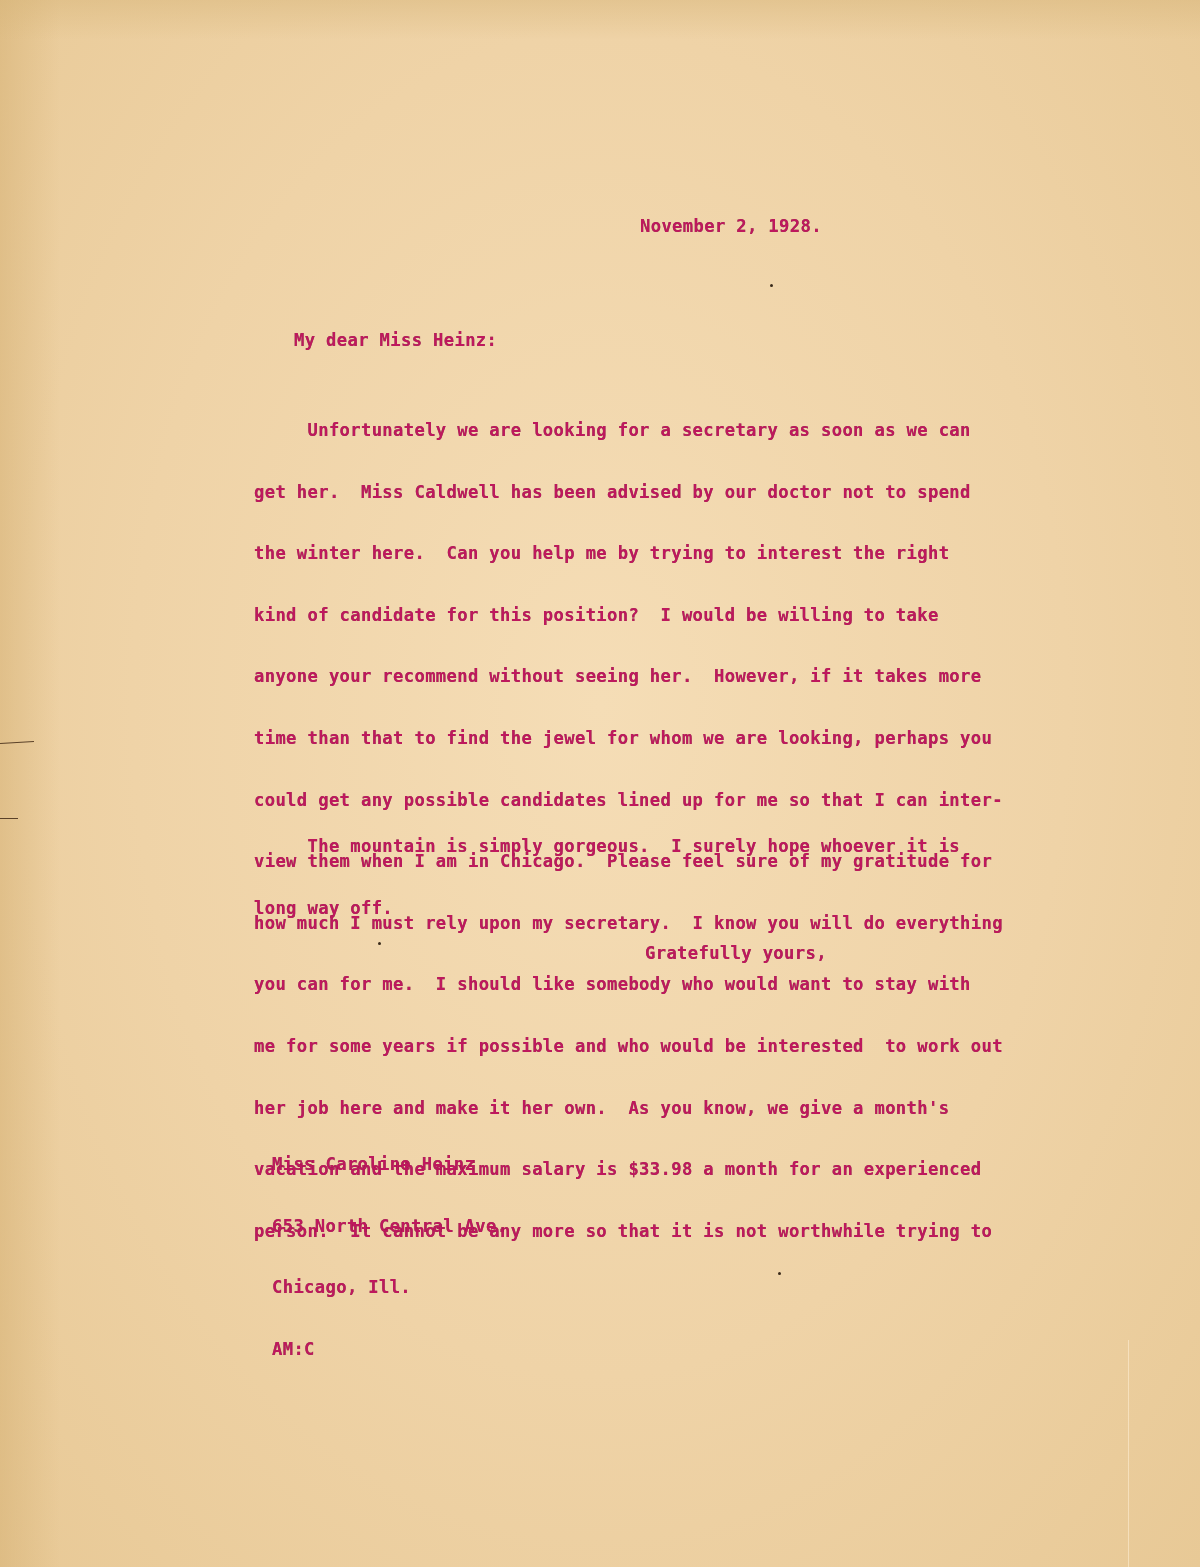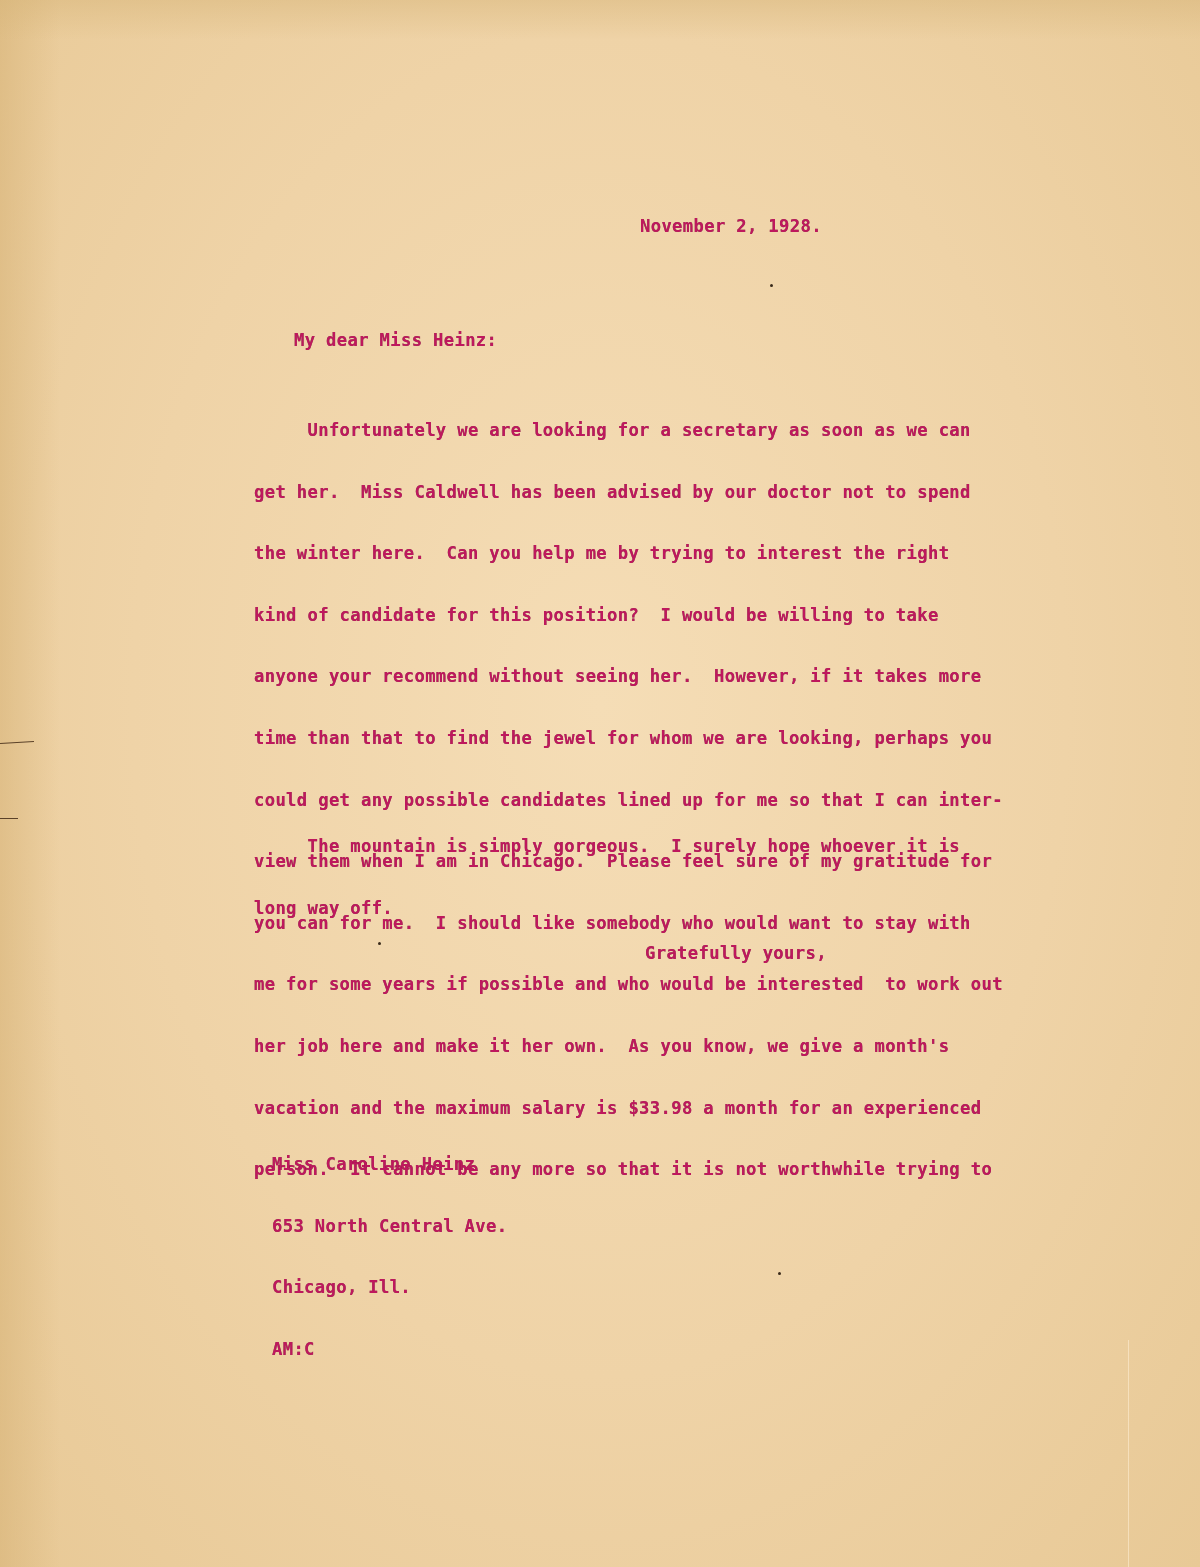--- a/index.html
+++ b/index.html
@@ -84,20 +84,21 @@
 
 <div class="tw body1">
   <span class="line">     Unfortunately we are looking for a secretary as soon as we can</span>
   <span class="line">get her.  Miss Caldwell has been advised by our doctor not to spend</span>
   <span class="line">the winter here.  Can you help me by trying to interest the right</span>
   <span class="line">kind of candidate for this position?  I would be willing to take</span>
   <span class="line">anyone your recommend without seeing her.  However, if it takes more</span>
   <span class="line">time than that to find the jewel for whom we are looking, perhaps you</span>
   <span class="line">could get any possible candidates lined up for me so that I can inter-</span>
   <span class="line">view them when I am in Chicago.  Please feel sure of my gratitude for</span>
+  <span class="line">how much I must rely upon my secretary.  I know you will do everything</span>
   <span class="line">you can for me.  I should like somebody who would want to stay with</span>
   <span class="line">me for some years if possible and who would be interested  to work out</span>
   <span class="line">her job here and make it her own.  As you know, we give a month's</span>
   <span class="line">vacation and the maximum salary is $33.98 a month for an experienced</span>
   <span class="line">person.  It cannot be any more so that it is not worthwhile trying to</span>
 </div>
 
 <div class="tw body2">
   <span class="line">     The mountain is simply gorgeous.  I surely hope whoever it is</span>
   <span class="line">long way off.</span>

